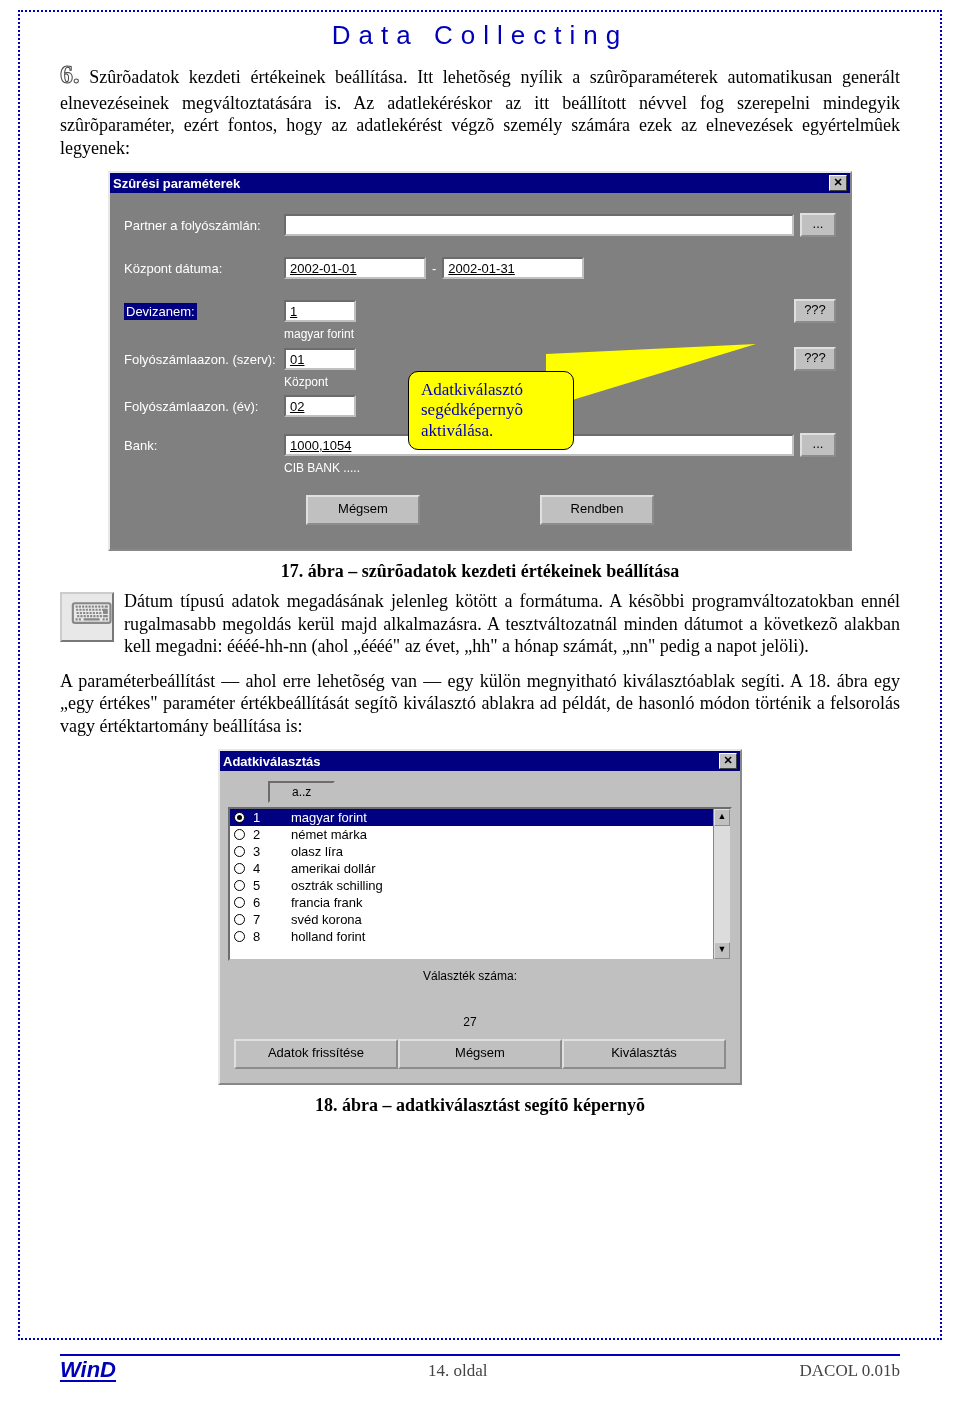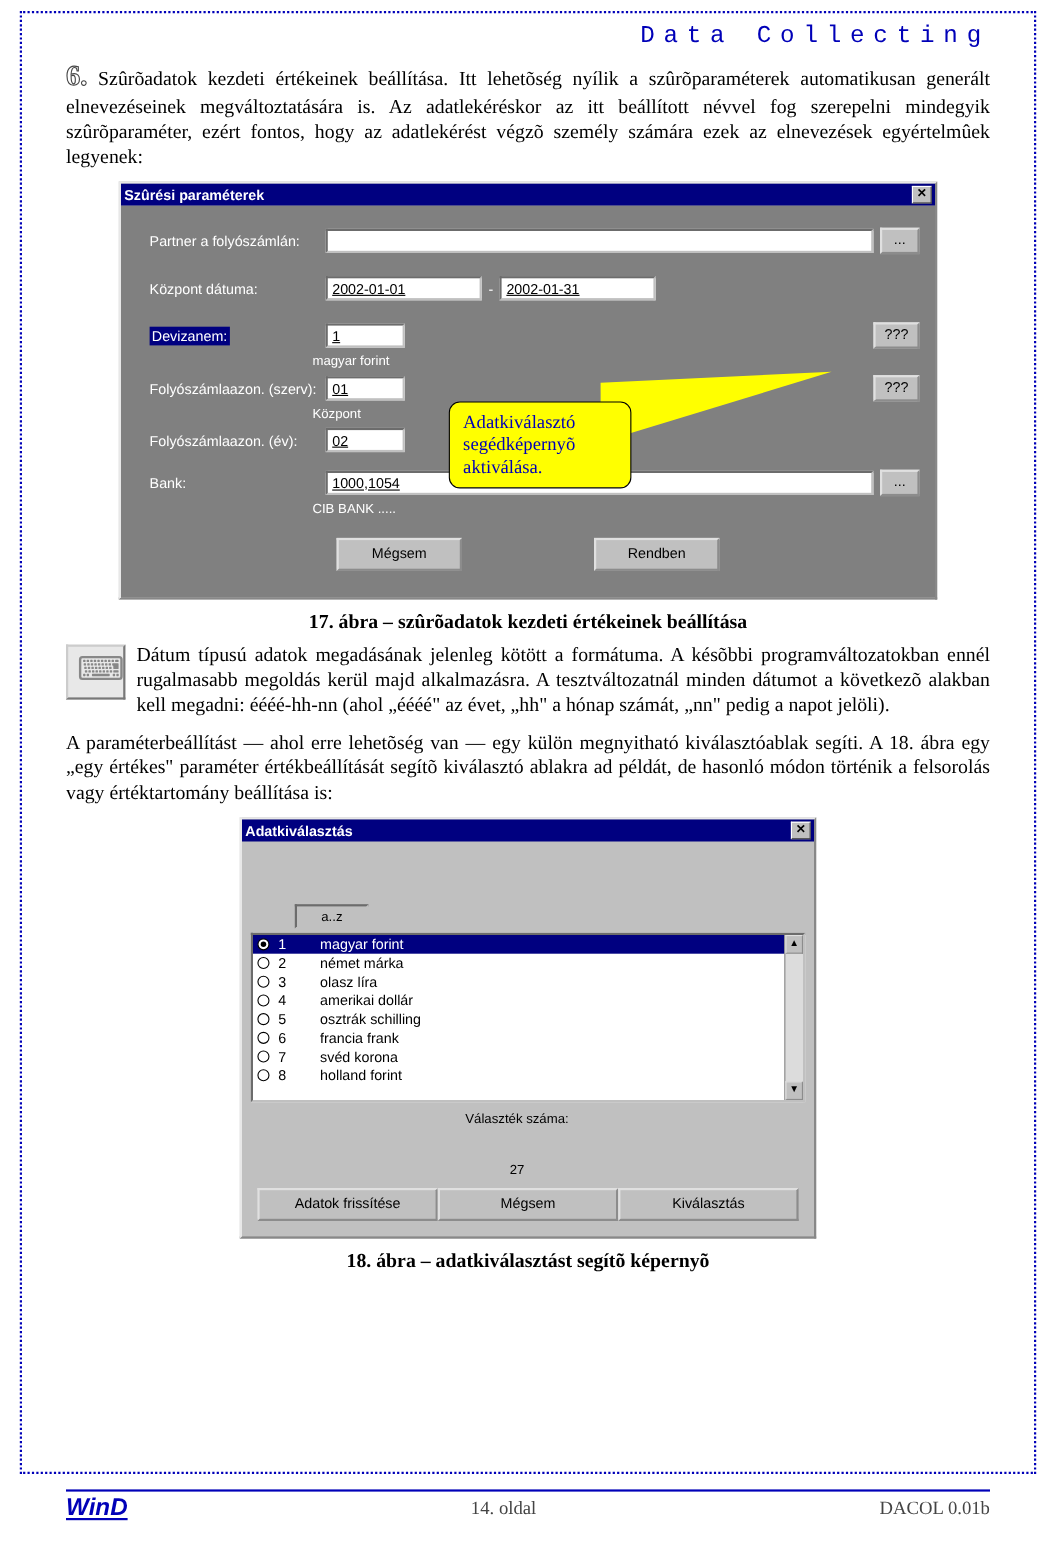--- a/index.html
+++ b/index.html
@@ -18,25 +18,25 @@
 .dotted-border {
   position: absolute;
   top: 10px;
   left: 18px;
   right: 18px;
   bottom: 50px;
   border: 2px dotted #0000B8;
   pointer-events: none;
 }
 .header-title {
-  text-align: right;
+  text-align: center;
   color: #0000B8;
-  font-size: 22px;
+  font-size: 26px;
   letter-spacing: 8px;
-  font-family: Liberation Mono, monospace;
+  font-family: Liberation Sans, sans-serif;
   margin-bottom: 8px;
   position: relative;
 }
 .list-num {
   font-family: Georgia, serif;
   font-size: 26px;
   color: #666;
   -webkit-text-stroke: 1px #444;
   -webkit-text-fill-color: #fff;
   font-weight: bold;
@@ -89,21 +89,20 @@
   font-size: 11px;
 }
 .dlg-body {
   padding: 20px 14px 18px 14px;
   background: #808080;
 }
 .row {
   display: flex;
   align-items: center;
   margin-bottom: 8px;
-  margin-left: 12px;
 }
 .row .lbl {
   width: 160px;
   color: #fff;
   font-size: 13px;
 }
 .row .inverted {
   background: #000080;
   color: #fff;
   padding: 1px 2px;
@@ -201,21 +200,20 @@
   margin: 10px auto;
   background: #c0c0c0;
   border: 2px solid #888;
   border-top-color: #e8e8e8;
   border-left-color: #e8e8e8;
   font-family: 'MS Sans Serif', Arial, sans-serif;
   font-size: 13px;
 }
 .d2-body {
   padding: 8px;
-  margin-top: 47px;
 }
 .d2-az {
   display:inline-block;
   background: #c0c0c0;
   border: 2px inset #c0c0c0;
   padding: 2px 22px;
   margin: 2px 0 4px 40px;
   font-size: 12px;
 }
 .d2-list {

